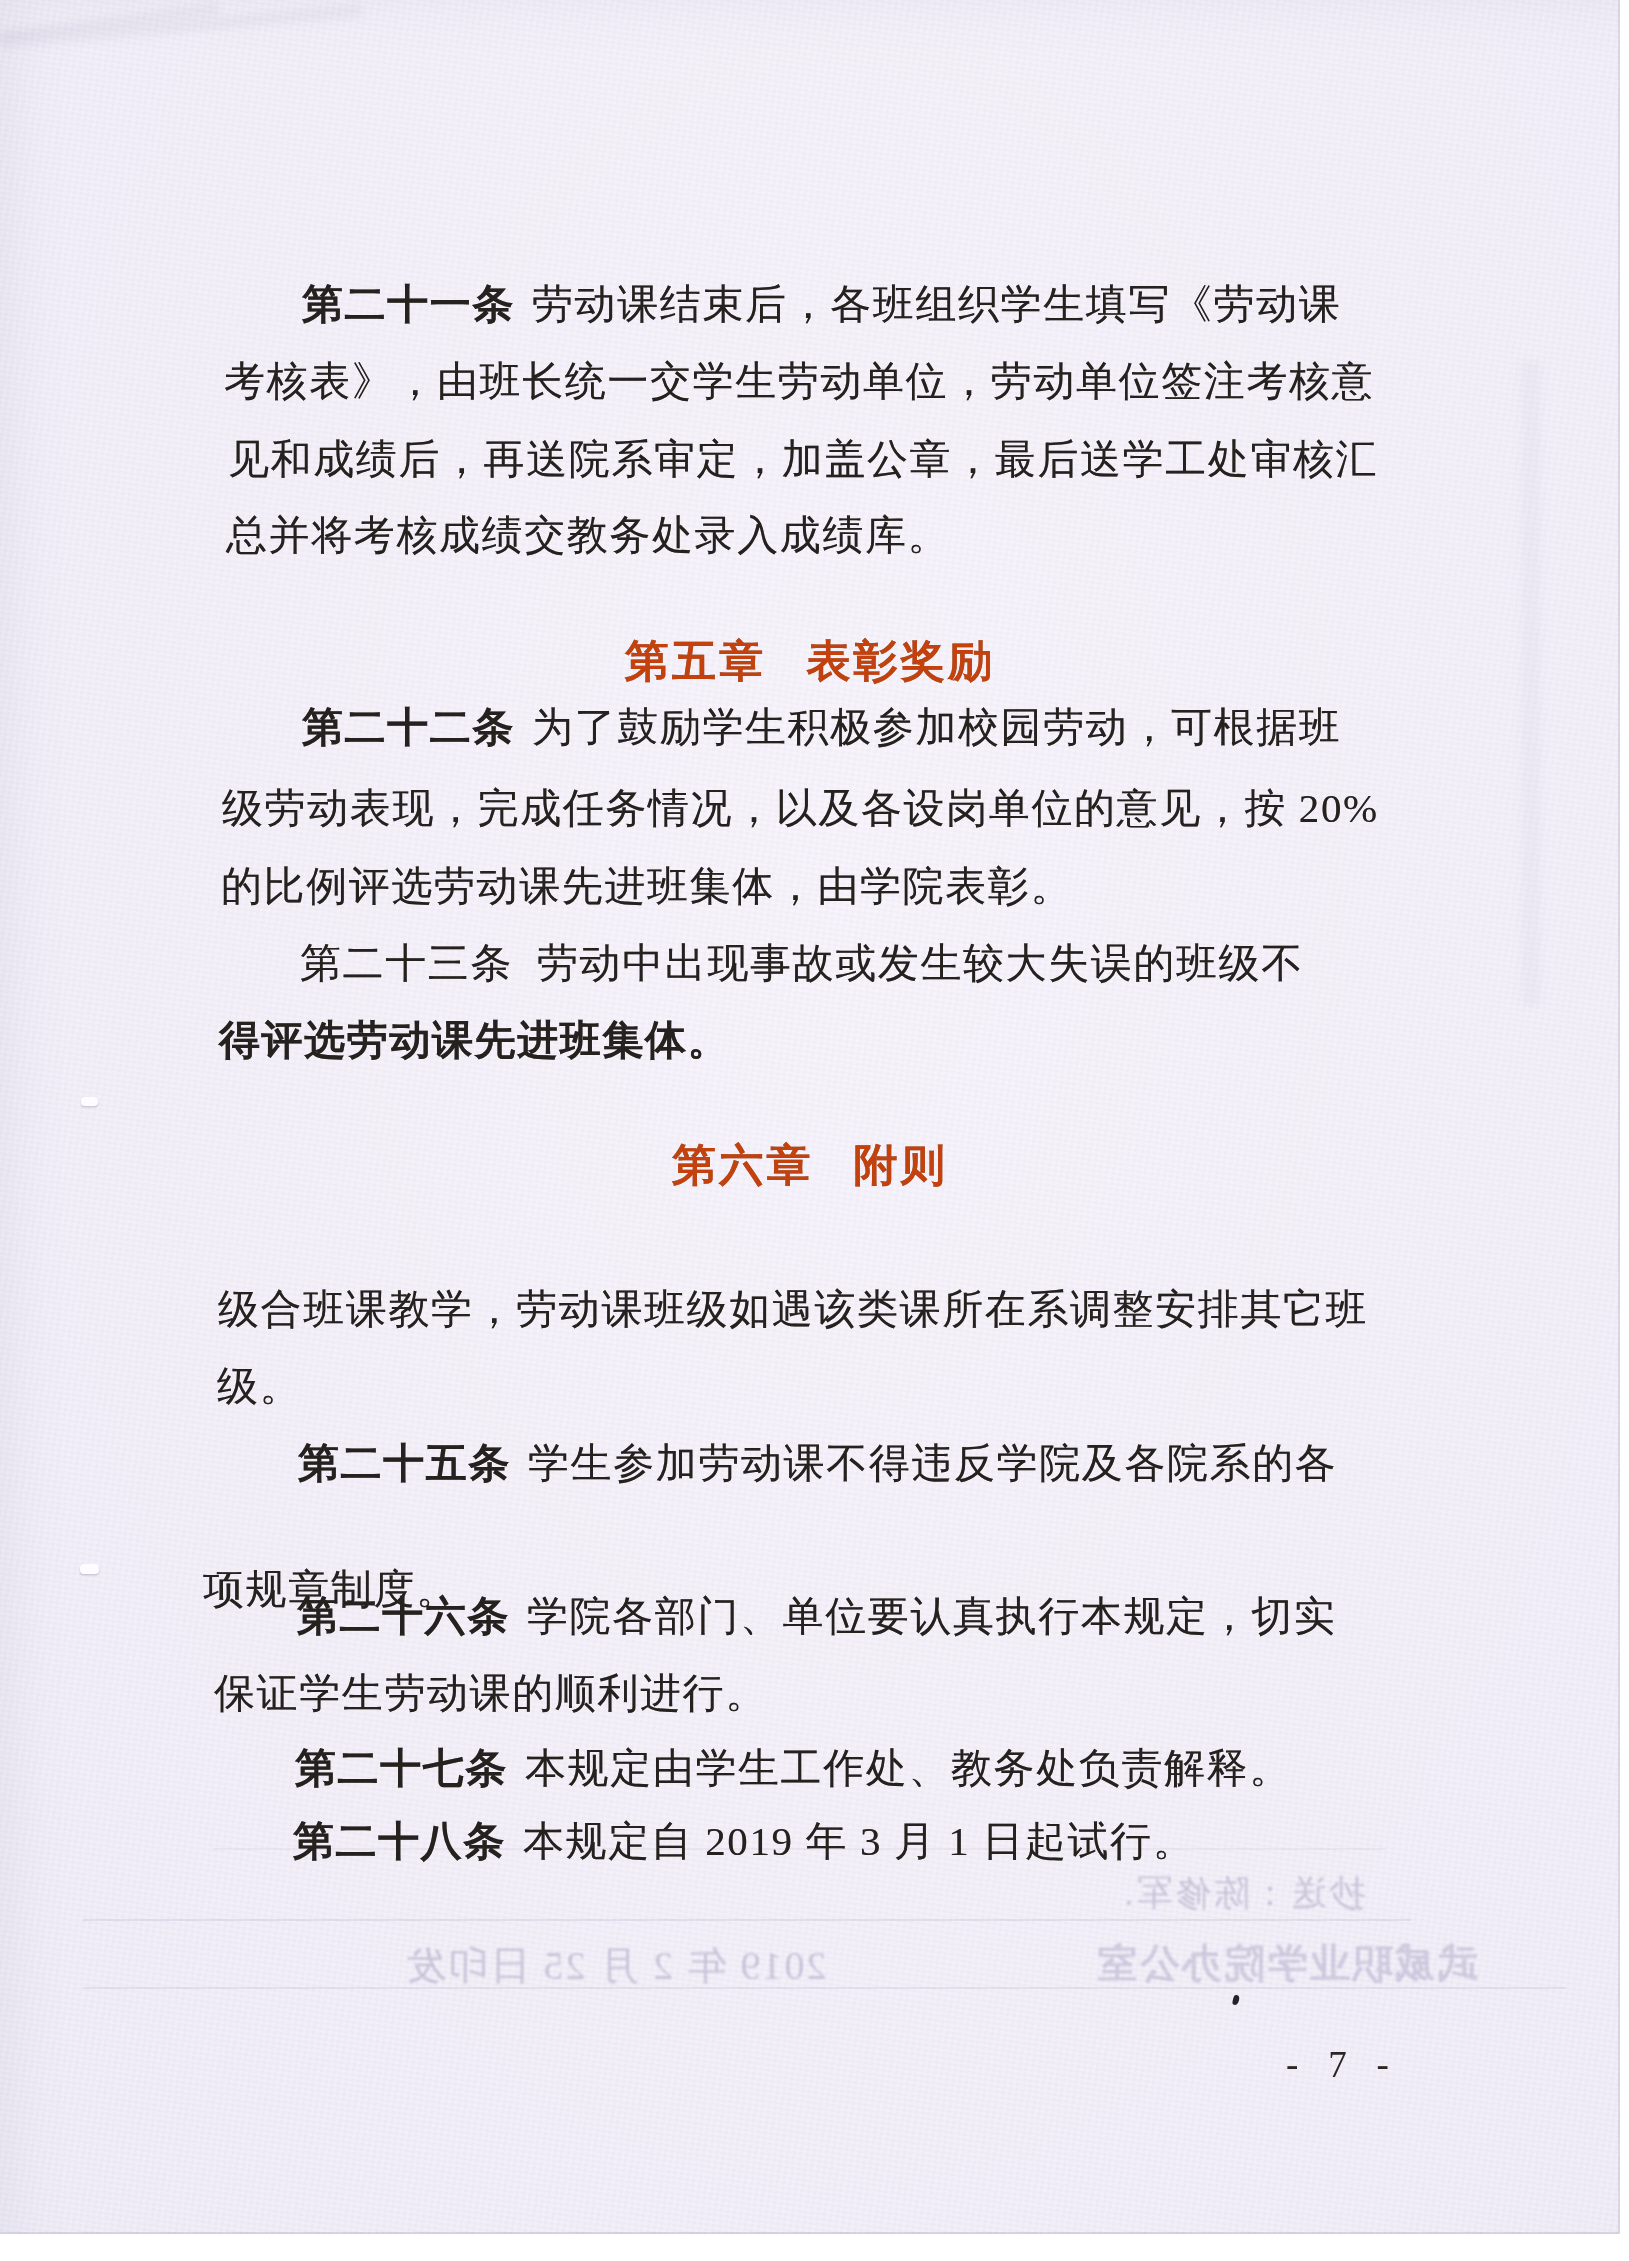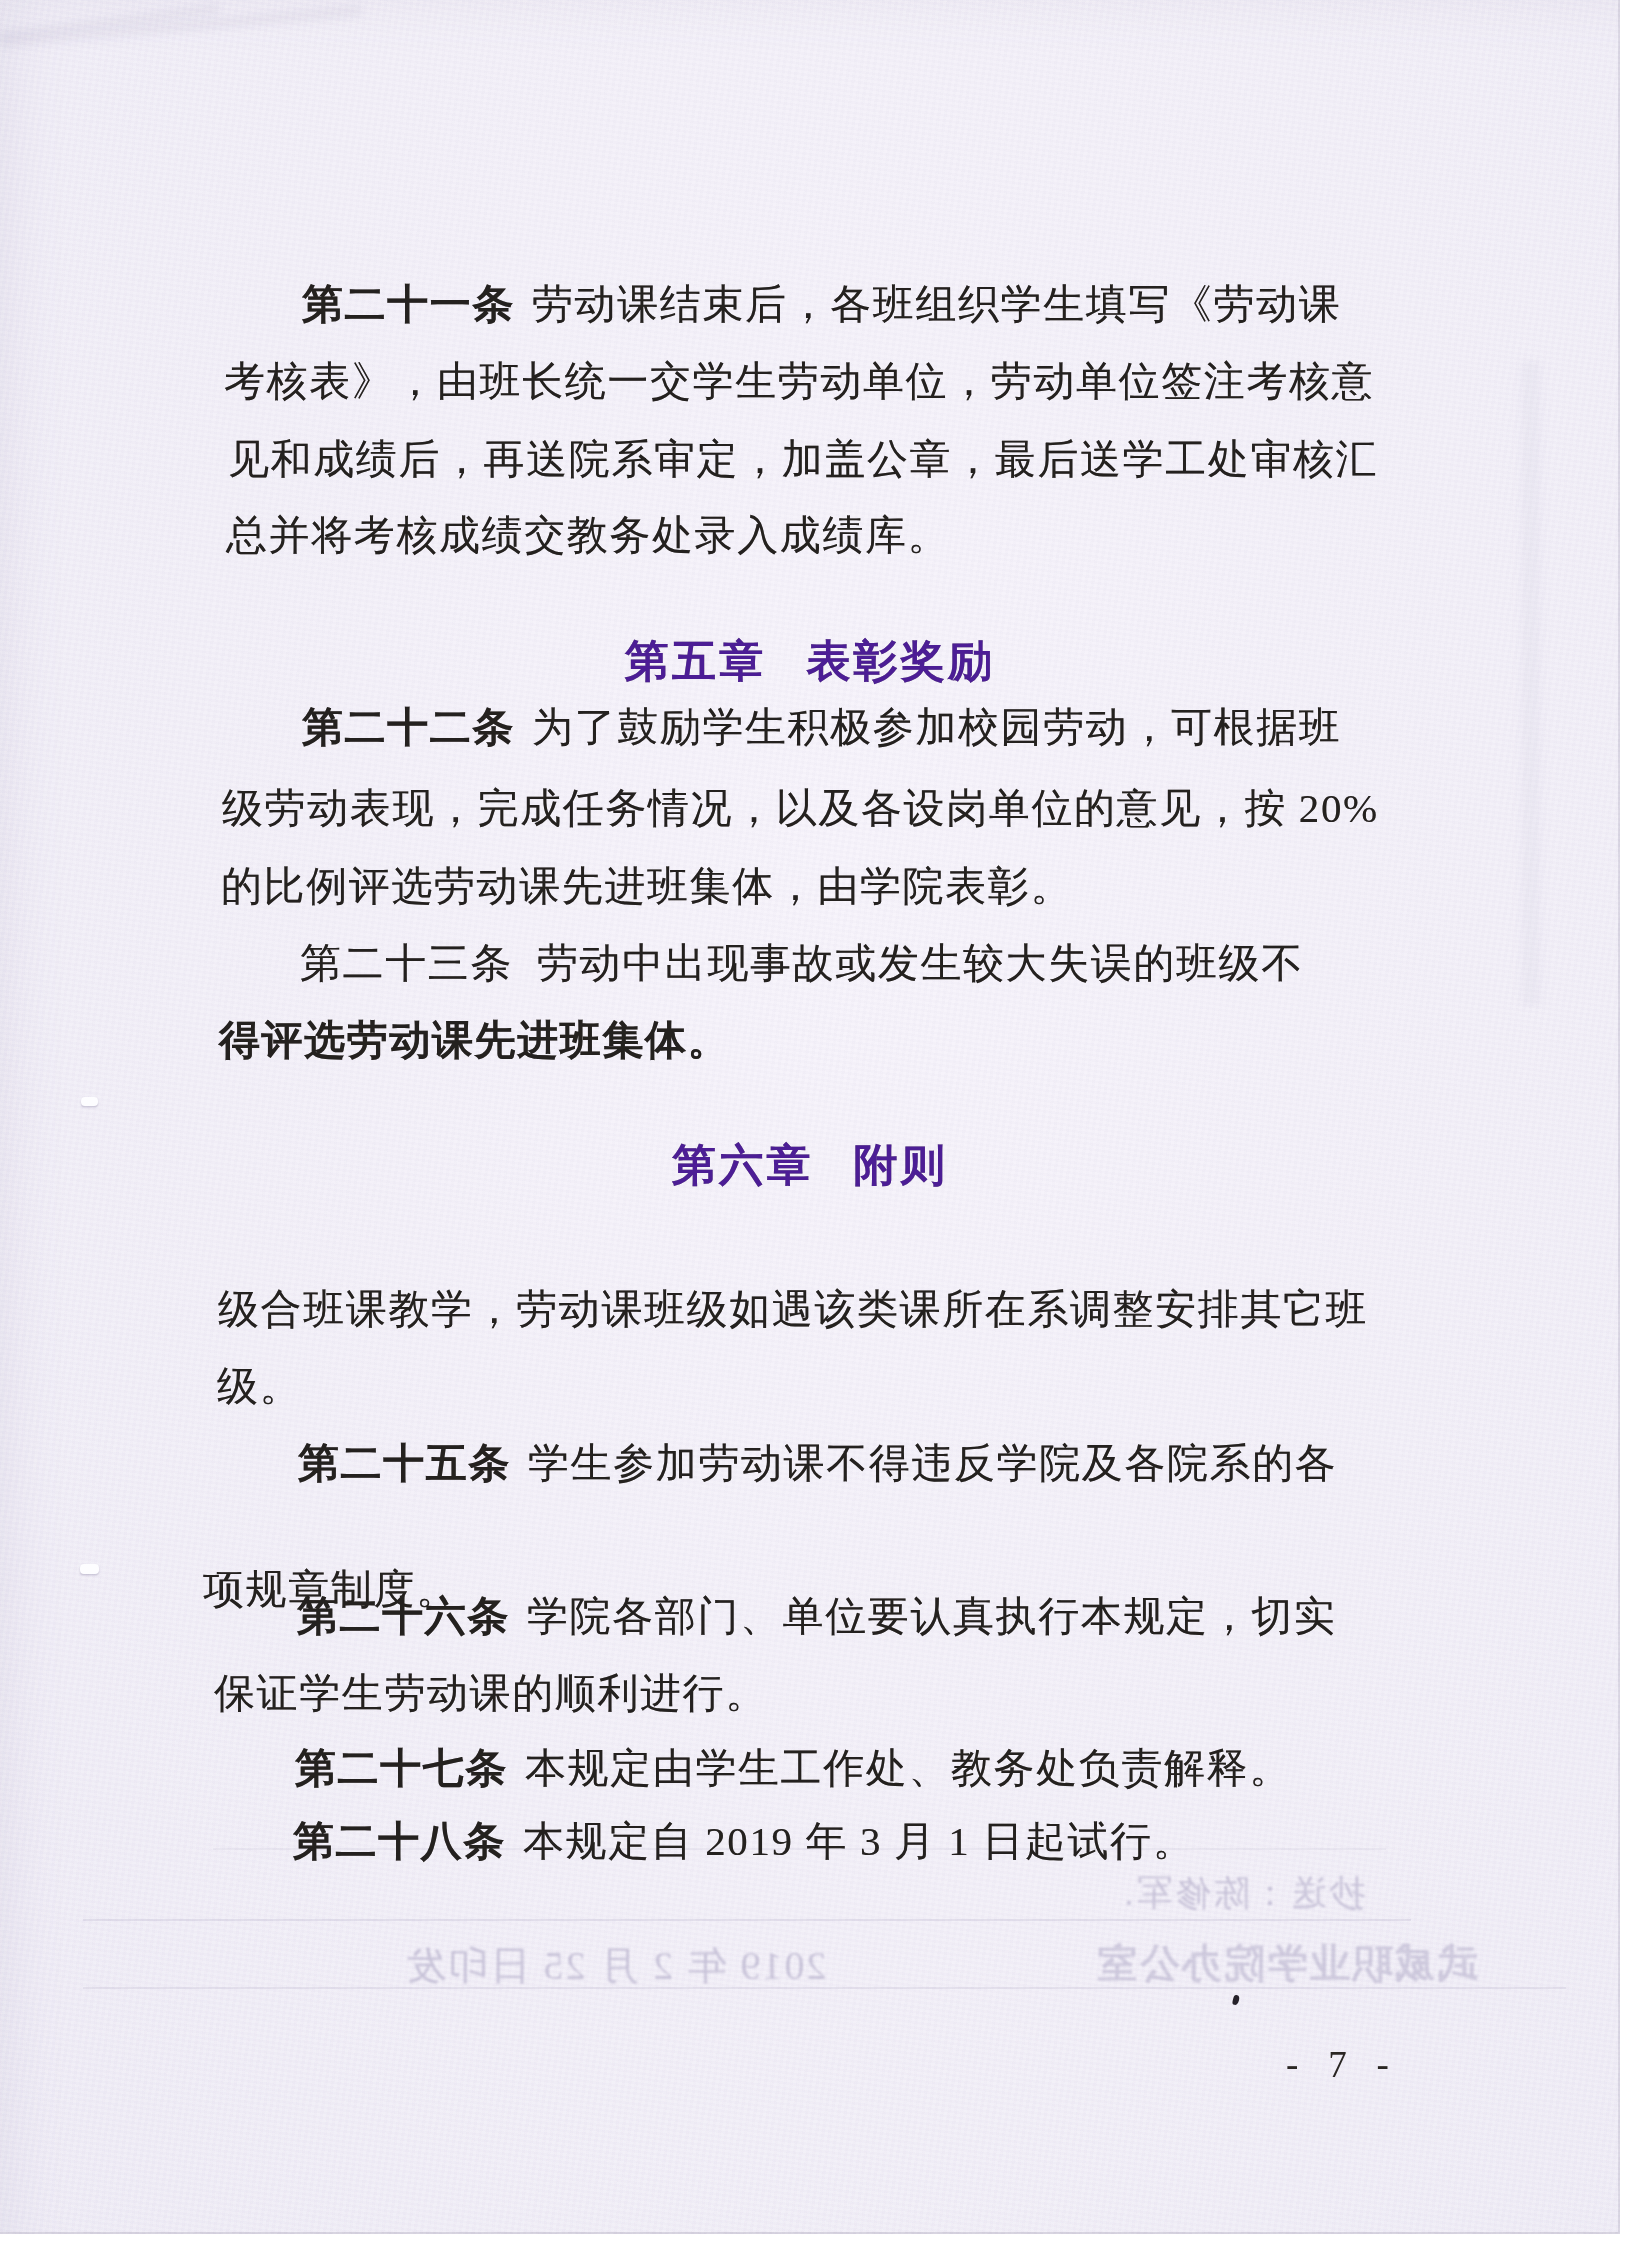--- a/index.html
+++ b/index.html
@@ -23,21 +23,21 @@
   .nick{position:absolute;background:#fdfdff;border-radius:3.9px;box-shadow:0 1.3px 1.9px rgba(120,112,150,.35);}
   .nick1{left:81px;top:1097px;width:17px;height:9px;}
   .nick2{left:80px;top:1564px;width:19.3px;height:10.3px;}
   
   .line{position:absolute;font-size:41px;line-height:1.15;letter-spacing:1.6px;color:#24211f;
         white-space:nowrap;text-shadow:0 0 0.6px rgba(35,28,22,.45);text-align:right;}
   .lead{font-weight:bold;margin-right:17px;}
   .lead-wide{font-weight:normal;margin-right:24px;}
   .chapter{position:absolute;left:0;width:1620px;text-align:center;
            font-family:"Liberation Sans","DejaVu Sans",sans-serif;font-weight:bold;
-           font-size:44px;letter-spacing:3.2px;color:#4c1d95;white-space:nowrap;
+           font-size:44px;letter-spacing:3.2px;color:#c2410c;white-space:nowrap;
            text-shadow:0 0 0.6px rgba(25,20,18,.5);}
   .chapter .num{margin-right:40px;}
   .pagenum{position:absolute;left:1286px;top:2043px;font-size:37px;letter-spacing:10.3px;
            color:#2a2623;white-space:nowrap;}
   
   .bleed-text{position:absolute;transform:scaleX(-1);color:#8d85ad;opacity:.40;
               filter:blur(1px);white-space:nowrap;font-family:"Liberation Serif","DejaVu Serif",serif;}
   .bleed-cc{left:1122px;top:1869px;font-size:36px;letter-spacing:2.6px;}
   .bleed-date{left:404px;top:1938px;font-size:40px;letter-spacing:1.9px;}
   .bleed-issuer{left:1094px;top:1936px;font-size:40px;letter-spacing:2.6px;font-weight:bold;opacity:.34;}

